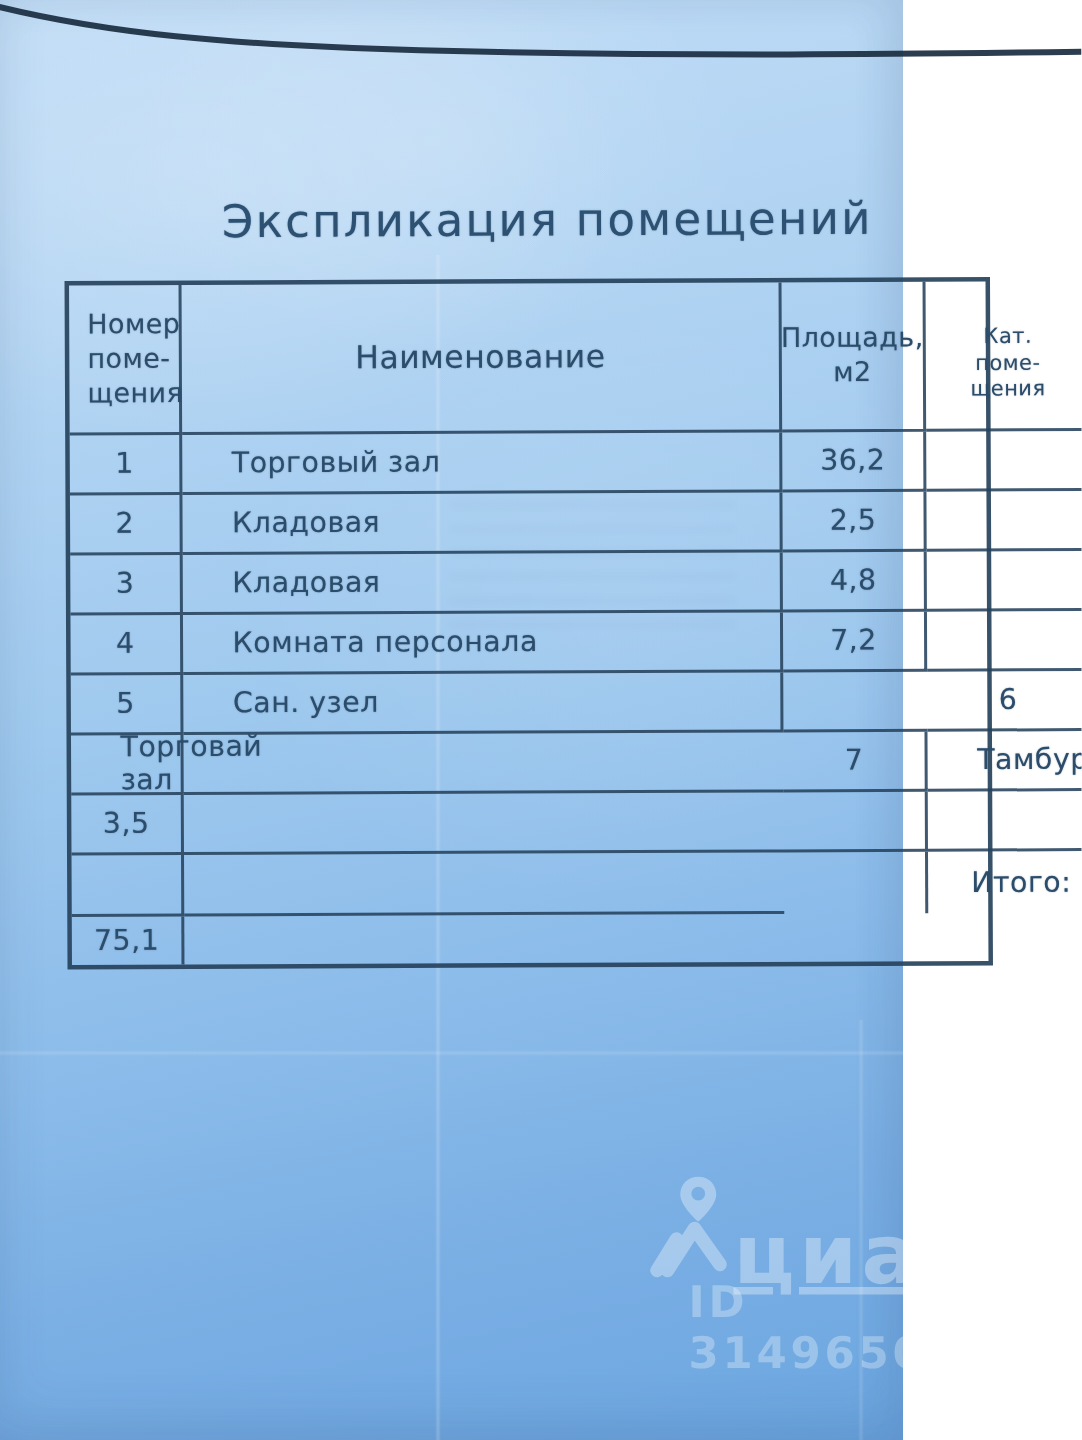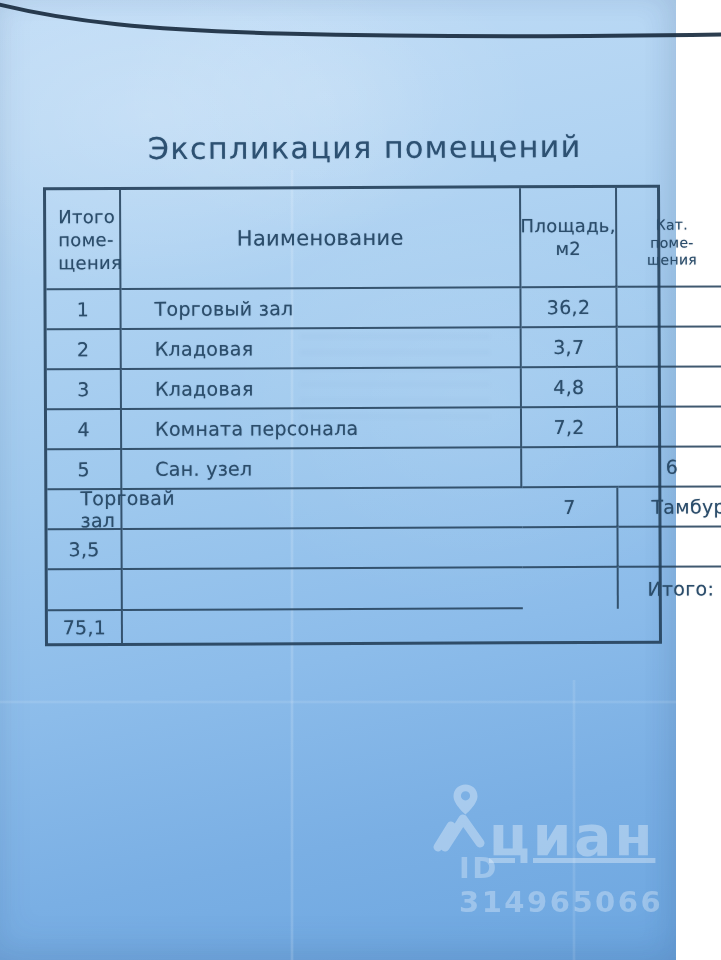--- a/index.html
+++ b/index.html
@@ -3,21 +3,21 @@
 <meta charset="utf-8">
 <style>
   * { margin:0; padding:0; box-sizing:border-box; }
   html,body { width:721px; height:960px; }
   body{
     font-family:"DejaVu Sans","Liberation Sans",sans-serif;
     overflow:hidden;
     position:relative;
   }
   .page{
-    position:absolute; left:0; top:0; width:676px; height:960px;
+    position:absolute; left:0; top:0; width:602px; height:960px;
     background:
       radial-gradient(ellipse 420px 260px at 22% 12%, rgba(255,255,255,0.20), rgba(255,255,255,0) 70%),
       radial-gradient(ellipse 300px 200px at 48% 10%, rgba(255,255,255,0.14), rgba(255,255,255,0) 70%),
       radial-gradient(ellipse 380px 300px at 70% 42%, rgba(255,255,255,0.08), rgba(255,255,255,0) 70%),
       linear-gradient(168deg,#c0dcf6 0%, #b0d3f2 26%, #9fc9ee 46%, #8cbcea 66%, #7aafe4 83%, #6ca6e0 100%);
     box-shadow: inset -10px 0 26px rgba(40,70,110,0.08), inset 0 -14px 34px rgba(35,65,105,0.10);
   }
   
   .top-curve{ position:absolute; left:0; top:0; }
 
@@ -97,21 +97,21 @@
   <div class="crease v1"></div>
   <div class="crease v2"></div>
   <div class="crease h1"></div>
   <div class="smudge"></div>
 
   <div class="title">Экспликация помещений</div>
 
   <div class="extable">
 
     <div class="c hdr hdr-number">
-      <span>Итого</span>
+      <span>Номер</span>
       <span>поме-</span>
       <span>щения</span>
     </div>
     <div class="c hdr">
       <span style="font-size:21px;">Наименование</span>
     </div>
     <div class="c hdr">
       <span>Площадь,</span>
       <span>м2</span>
     </div>
@@ -121,21 +121,21 @@
       <span>щения</span>
     </div>
 
     <div class="c">1</div>
     <div class="c namecell">Торговый зал</div>
     <div class="c">36,2</div>
     <div class="c lastcol"></div>
 
     <div class="c">2</div>
     <div class="c namecell">Кладовая</div>
-    <div class="c">3,7</div>
+    <div class="c">2,5</div>
     <div class="c lastcol"></div>
 
     <div class="c">3</div>
     <div class="c namecell">Кладовая</div>
     <div class="c">4,8</div>
     <div class="c lastcol"></div>
 
     <div class="c">4</div>
     <div class="c namecell">Комната персонала</div>
     <div class="c">7,2</div>

